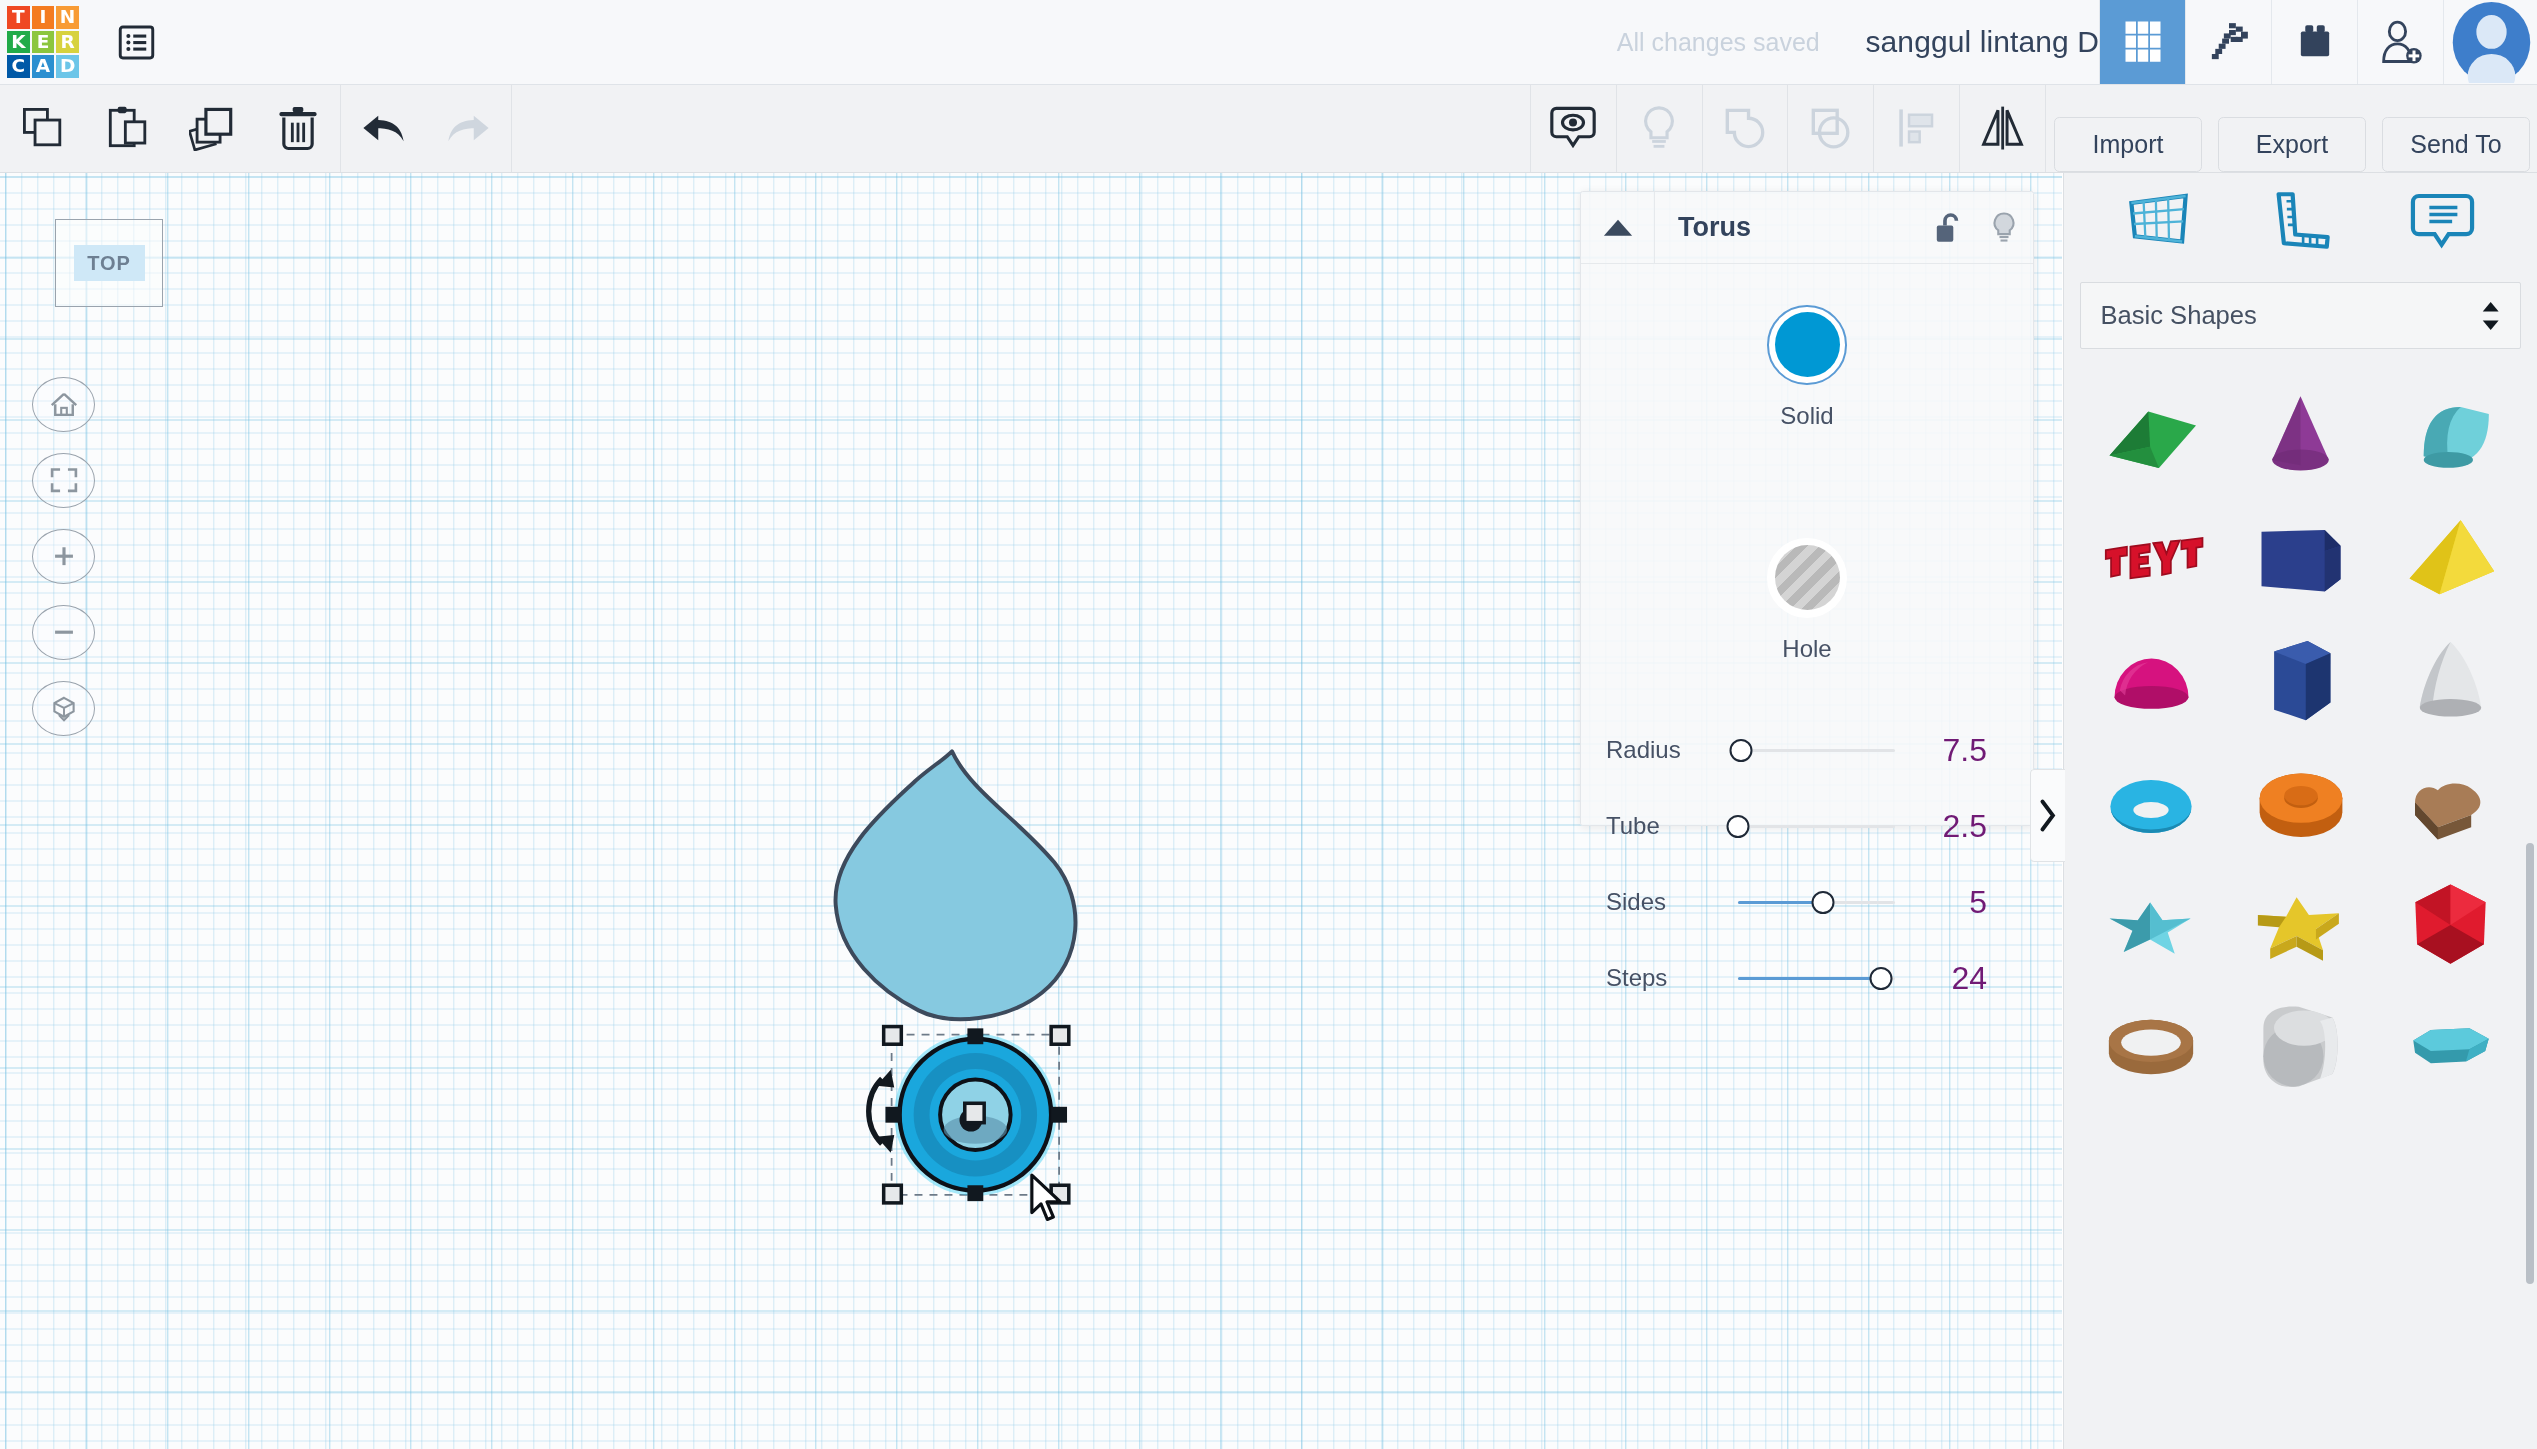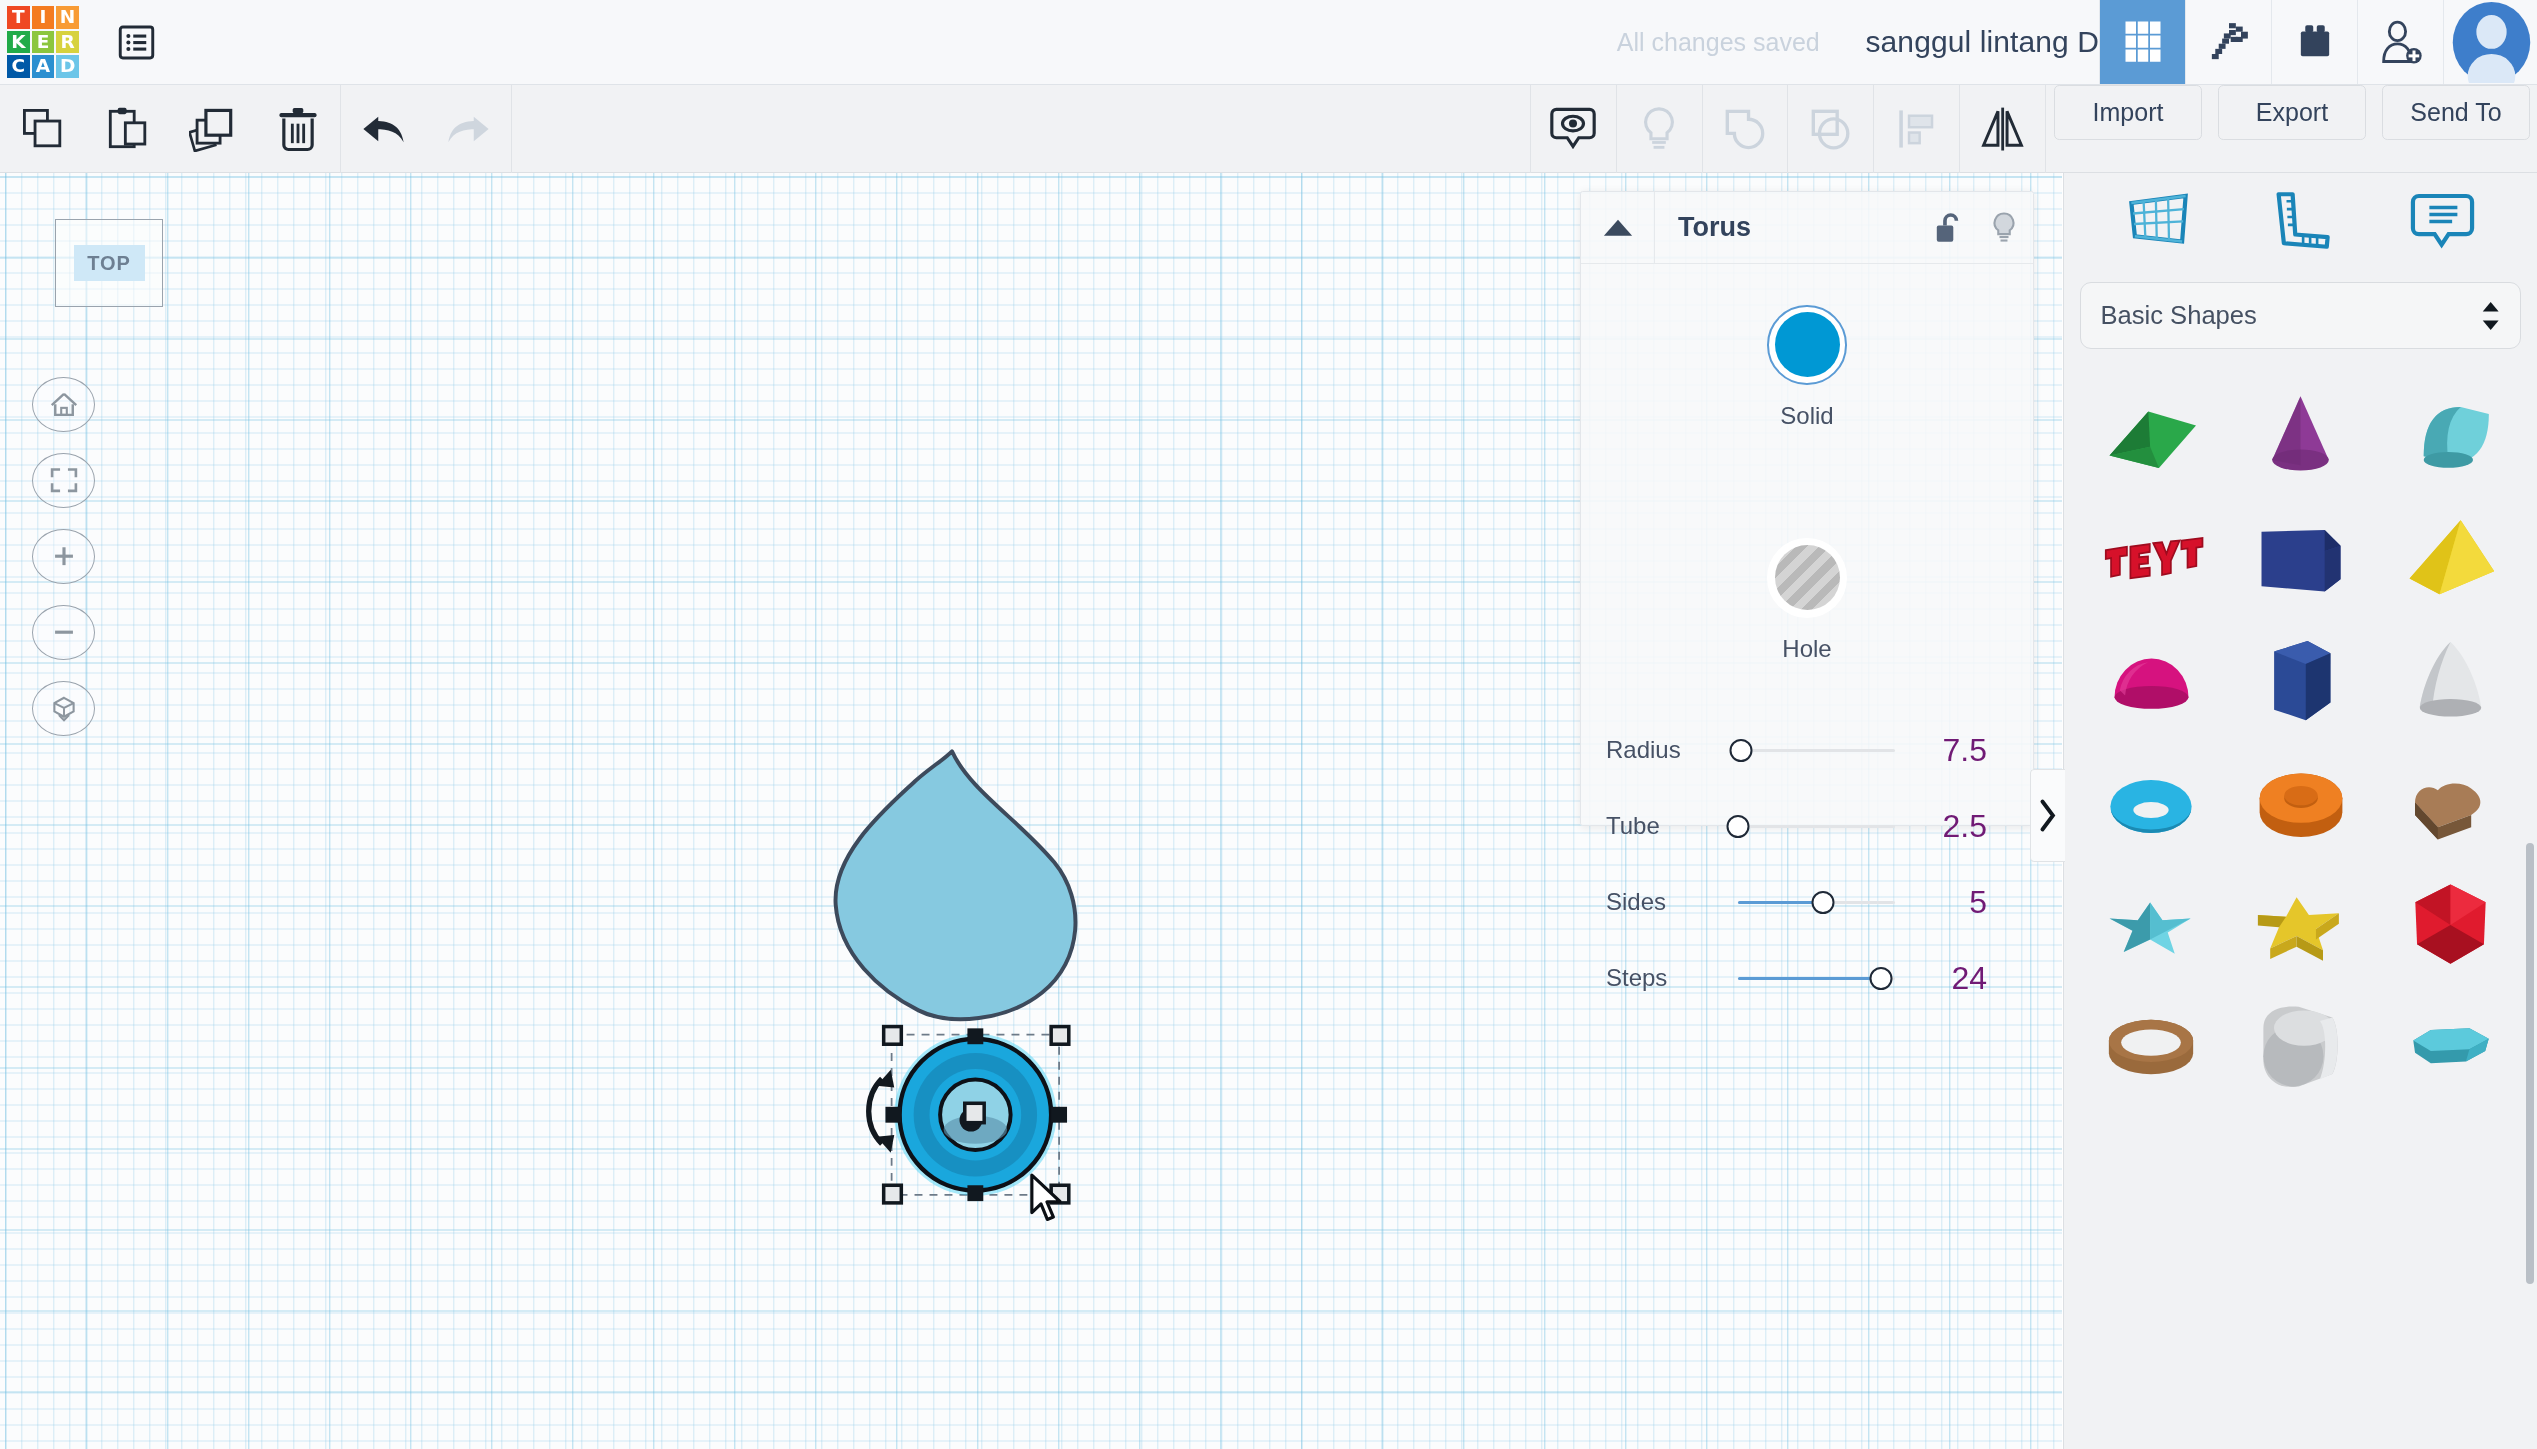--- a/index.html
+++ b/index.html
@@ -41,21 +41,21 @@
     width: 86px; display: flex; align-items: center; justify-content: center;
     border-left: 0.9px solid #e4e8ed; cursor: pointer;
   }
   .hdr-btn.active { background: #5b9bd5; }
   #avatar-btn { width: 95px; border-left: 0.9px solid #e4e8ed; display:flex; align-items:center; justify-content:center; cursor:pointer; }
 
   
   #toolbar {
     position: absolute; left: 0; top: 85px; width: 2538px; height: 88px;
     background: #f1f2f4; border-bottom: 0.9px solid #dcdfe3;
-    display: flex; align-items: flex-start;
+    display: flex; align-items: flex-end;
   }
   .tool {
     width: 85px; height: 88px; display: flex; align-items: center; justify-content: center;
     cursor: pointer;
   }
   .sep { width: 0.9px; height: 88px; background: #e0e3e7; }
   .spacer { flex: 1; }
   .txtbtn {
     height: 55px; min-width: 148px; margin: 0 8px; padding: 0 23px;
     border: 0.9px solid #dadde1; border-radius: 5.3px; background: #f1f2f4;
@@ -129,21 +129,21 @@
   .sval { flex: 1; text-align: right; padding-right: 46px; font-size: 32px; color: #701a75; }
 
   
   #rightpanel {
     position: absolute; left: 2063px; top: 173px; width: 474px; height: 1276px;
     background: #f1f2f4; border-left: 0.9px solid #dcdfe3;
   }
   #rp-icons { height: 97px; display: flex; align-items: center; justify-content: space-around; padding: 0 23px; }
   #rp-icons .rpi { cursor: pointer; }
   #rp-select {
-    margin: 12.3px 16px 0 16px; height: 67px; border: 0.9px solid #d9dce0; border-radius: 11px;
+    margin: 12.3px 16px 0 16px; height: 67px; border: 0.9px solid #d9dce0; border-radius: 2px;
     background: #f5f6f7; display: flex; align-items: center; padding: 0 19.4px; cursor: pointer;
   }
   #rp-select .lbl { flex: 1; font-size: 25.6px; color: #455062; }
   #shapegrid {
     position: absolute; top: 187px; left: 0; width: 474px; height: 1089px;
     display: grid; grid-template-columns: repeat(3, 1fr); grid-auto-rows: 122px;
     padding: 16px 12.3px 0 12.3px; overflow: hidden;
   }
   .shape-cell { display: flex; align-items: center; justify-content: center; cursor: pointer; }
   #rp-scroll {

